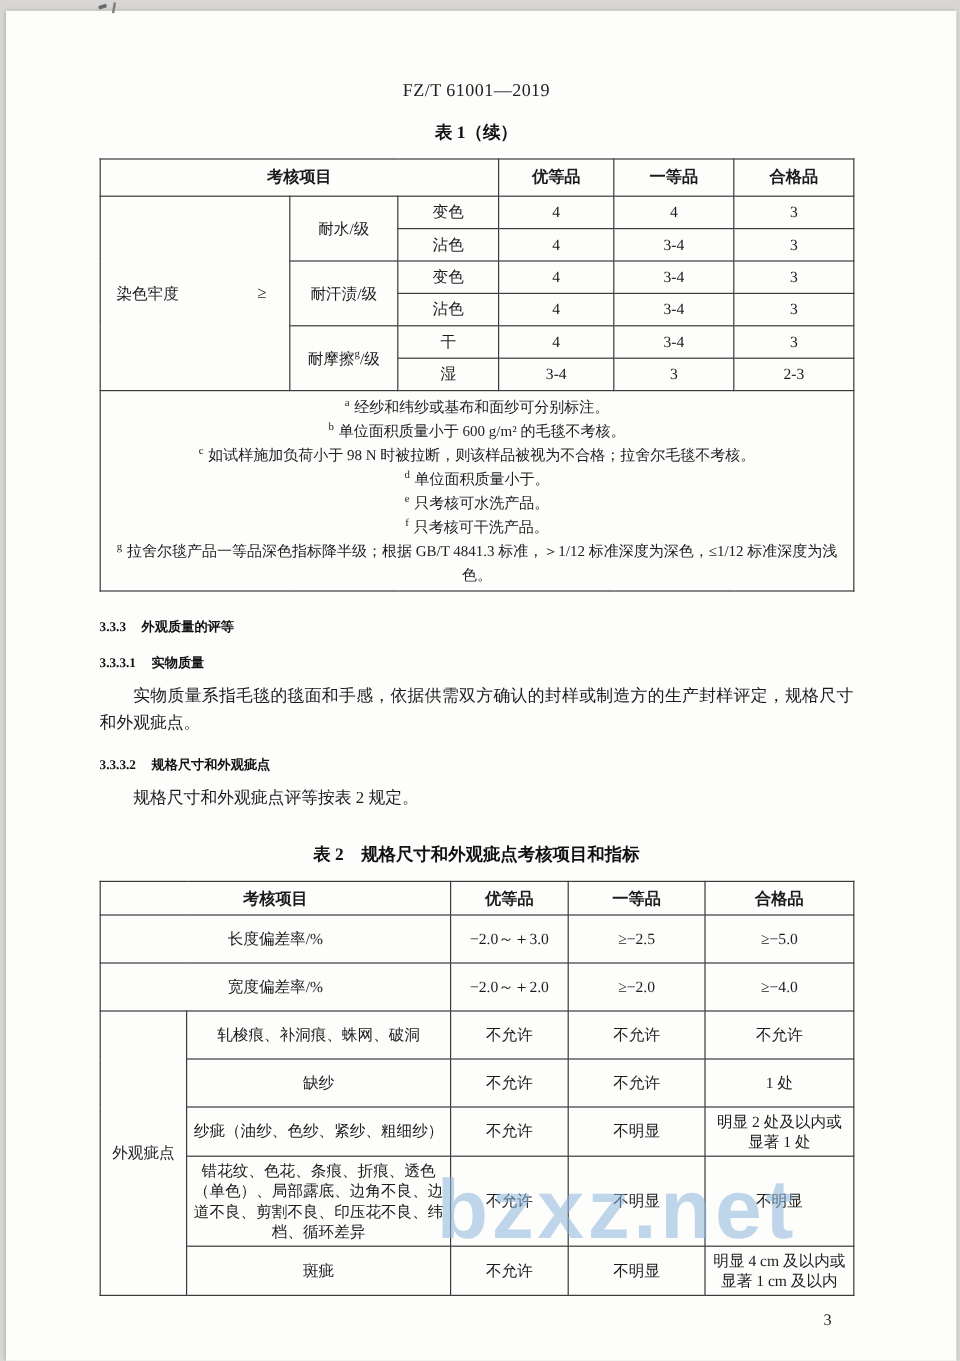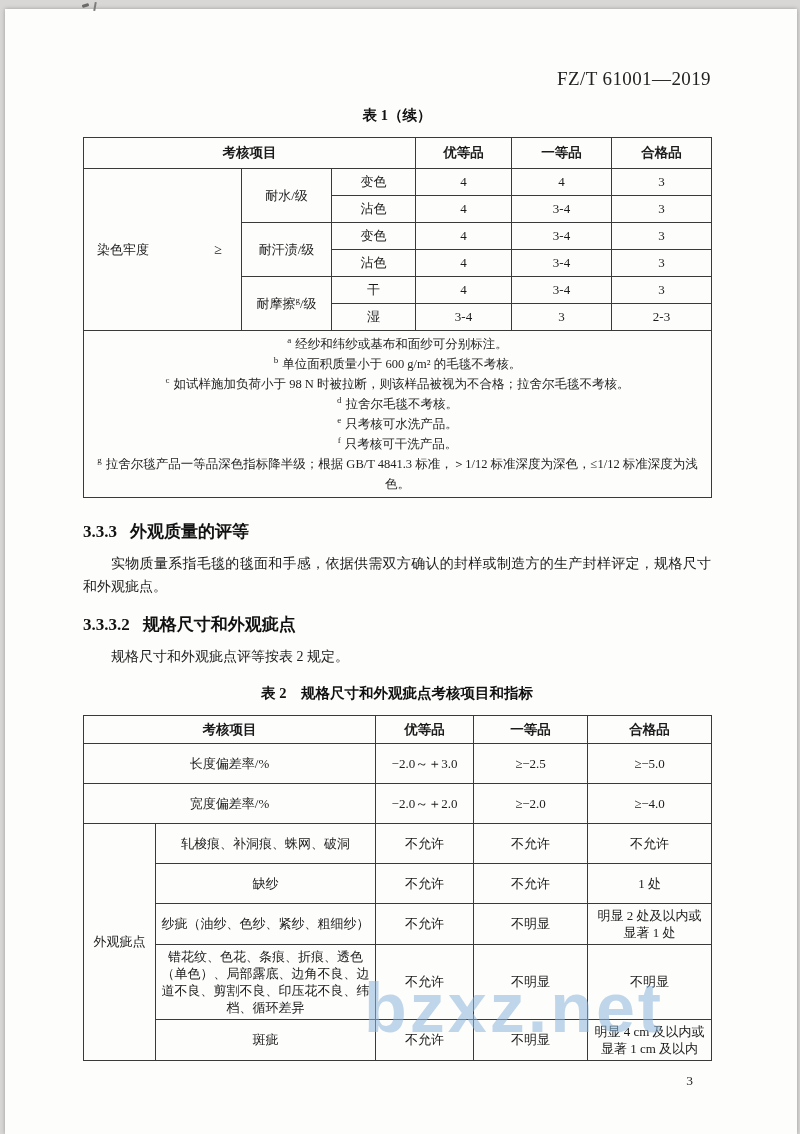--- a/index.html
+++ b/index.html
@@ -22,27 +22,27 @@
     content:""; position:absolute; left:0; top:3px; width:7px; height:3px;
     background:#6a6a6a; transform:rotate(-18deg); border-radius:1px;
   }
   .scan-artifact::after {
     content:""; position:absolute; left:12px; top:1px; width:2px; height:9px;
     background:#7c7c7c; transform:rotate(10deg);
   }
   .content { position:absolute; left:83px; top:0; width:628px; }
 
   .doc-code {
-    margin-top:68px; text-align:right;
-    font-size:19px; letter-spacing:.4px; color:#222;
+    margin-top:68px; text-align:center;
+    font-size:15px; letter-spacing:.4px; color:#222;
   }
 
   .caption { text-align:center; font-weight:bold; font-size:14.5px; color:#111; }
   .t1-caption { margin-top:16px;text-align:center; }
-  .t2-caption { margin-top:16px; }
+  .t2-caption { margin-top:26px; }
 
   table.std-table {
     border-collapse:collapse; width:628px; table-layout:fixed;
     margin-top:12px;
     border:1.5px solid #262626;
   }
   .std-table th, .std-table td {
     border:1px solid #3a3a3a;
     text-align:center; vertical-align:middle;
     font-size:13px; padding:3px 5px;
@@ -60,21 +60,21 @@
     padding:0 14px 0 8px; width:100%;
   }
   .ge { font-size:14px; }
 
   sup.cell-sup { font-size:9px; vertical-align:super; line-height:0; }
 
   .fn-cell { text-align:left; padding:6px 12px 8px 12px; height:auto; }
   .fn { font-size:12.5px; line-height:20px; color:#1d1d1d; }
   .fn-mark { font-size:9px; vertical-align:super; margin-right:4px; line-height:0; }
 
-  .heading { font-weight:bold; font-size:17px; color:#111; }
+  .heading { font-weight:bold; font-size:11px; color:#111; }
   .h-333 { margin-top:22px; }
   .h-sub { margin-top:15px; }
   .heading .h-title { margin-left:13px; }
 
   .para {
     margin-top:9px; font-size:14px; line-height:23px;
     text-indent:2em; text-align:justify; color:#1b1b1b;
   }
 
   .left { text-align:left; padding-left:10px; padding-right:6px; }
@@ -164,33 +164,36 @@
         <td>湿</td>
         <td>3-4</td>
         <td>3</td>
         <td>2-3</td>
       </tr>
       <tr>
         <td colspan="6" class="fn-cell">
           <div class="fn"><sup class="fn-mark">a</sup><span>经纱和纬纱或基布和面纱可分别标注。</span></div>
           <div class="fn"><sup class="fn-mark">b</sup><span>单位面积质量小于 600 g/m² 的毛毯不考核。</span></div>
           <div class="fn"><sup class="fn-mark">c</sup><span>如试样施加负荷小于 98 N 时被拉断，则该样品被视为不合格；拉舍尔毛毯不考核。</span></div>
-          <div class="fn"><sup class="fn-mark">d</sup><span>拉舍尔毛毯不考核。</span></div>
+          <div class="fn"><sup class="fn-mark">d</sup><span>单位面积质量小于。</span></div>
           <div class="fn"><sup class="fn-mark">e</sup><span>只考核可水洗产品。</span></div>
           <div class="fn"><sup class="fn-mark">f</sup><span>只考核可干洗产品。</span></div>
           <div class="fn"><sup class="fn-mark">g</sup><span>拉舍尔毯产品一等品深色指标降半级；根据 GB/T 4841.3 标准，＞1/12 标准深度为深色，≤1/12 标准深度为浅色。</span></div>
         </td>
       </tr>
     </tbody>
   </table>
 
   <div class="heading h-333">
     <span class="h-num">3.3.3</span><span class="h-title">外观质量的评等</span>
   </div>
 
+  <div class="heading h-sub">
+    <span class="h-num">3.3.3.1</span><span class="h-title">实物质量</span>
+  </div>
 
   <p class="para">实物质量系指毛毯的毯面和手感，依据供需双方确认的封样或制造方的生产封样评定，规格尺寸和外观疵点。</p>
 
   <div class="heading h-sub">
     <span class="h-num">3.3.3.2</span><span class="h-title">规格尺寸和外观疵点</span>
   </div>
 
   <p class="para">规格尺寸和外观疵点评等按表 2 规定。</p>
 
   <div class="caption t2-caption">表 2　规格尺寸和外观疵点考核项目和指标</div>

